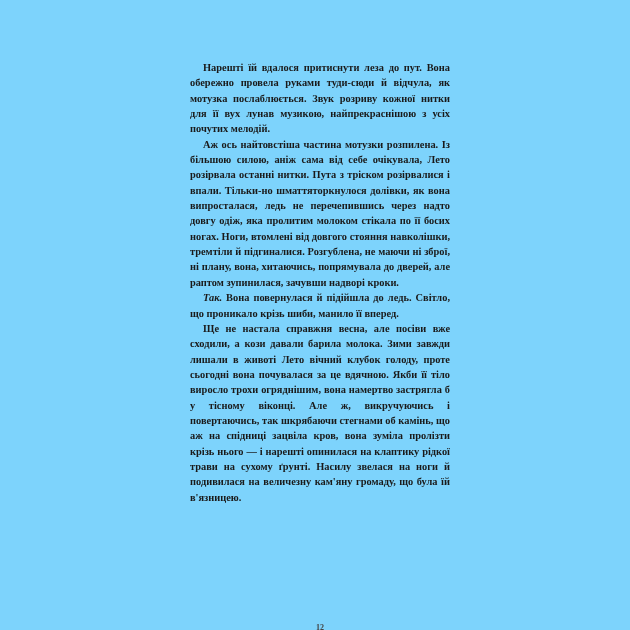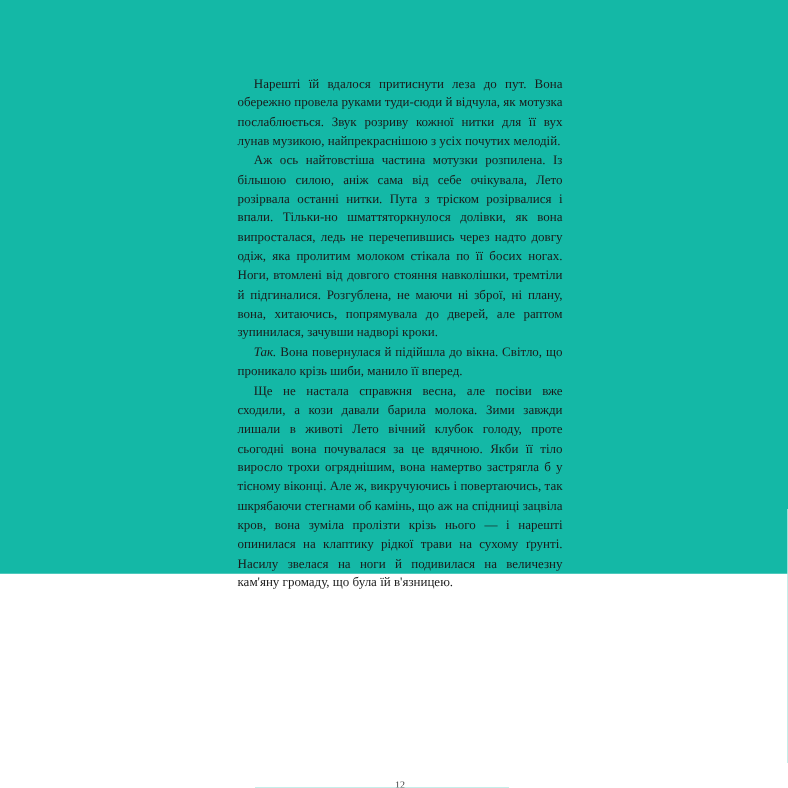--- a/index.html
+++ b/index.html
@@ -9,22 +9,23 @@
   }
   body {
     width: 630px;
     height: 630px;
     overflow: hidden;
     font-family: "Liberation Serif", serif;
   }
   .page {
     position: relative;
     width: 630px;
-    height: 459px;
-    background: #14b8a6;
+    height: 630px;
+    background: #7dd3fc;
+    font-weight: bold;
   }
   .text-column {
     position: absolute;
     left: 190px;
     top: 60px;
     width: 260px;
     font-size: 10.4px;
     line-height: 15.35px;
     color: #1a1a1a;
     text-align: justify;
@@ -51,19 +52,19 @@
   }
 </style>
 </head>
 <body>
 
 <div class="page">
 
   <div class="text-column">
     <p class="para">Нарешті їй вдалося притиснути леза до пут. Вона обережно провела руками туди-сюди й відчула, як мотузка послаблюється. Звук розриву кожної нитки для її вух лунав музикою, найпрекраснішою з усіх почутих мелодій.</p>
     <p class="para">Аж ось найтовстіша частина мотузки розпилена. Із більшою силою, аніж сама від себе очікувала, Лето розірвала останні нитки. Пута з тріском розірвалися і впали. Тільки-но шматтяторкнулося долівки, як вона випросталася, ледь не перечепившись через надто довгу одіж, яка пролитим молоком стікала по її босих ногах. Ноги, втомлені від довгого стояння навколішки, тремтіли й підгиналися. Розгублена, не маючи ні зброї, ні плану, вона, хитаючись, попрямувала до дверей, але раптом зупинилася, зачувши надворі кроки.</p>
-    <p class="para"><span class="it">Так.</span><span> Вона повернулася й підійшла до вікна. Світло, що проникало крізь шиби, манило її вперед.</span></p>
+    <p class="para"><span class="it">Так.</span><span> Вона повернулася й підійшла до ледь. Світло, що проникало крізь шиби, манило її вперед.</span></p>
     <p class="para">Ще не настала справжня весна, але посіви вже сходили, а кози давали барила молока. Зими завжди лишали в животі Лето вічний клубок голоду, проте сьогодні вона почувалася за це вдячною. Якби її тіло виросло трохи огряднішим, вона намертво застрягла б у тісному віконці. Але ж, викручуючись і повертаючись, так шкрябаючи стегнами об камінь, що аж на спідниці зацвіла кров, вона зуміла пролізти крізь нього — і нарешті опинилася на клаптику рідкої трави на сухому ґрунті. Насилу звелася на ноги й подивилася на величезну кам'яну громаду, що була їй в'язницею.</p>
   </div>
 
   <div class="folio">12</div>
 
 </div>
 
 </body></html>

